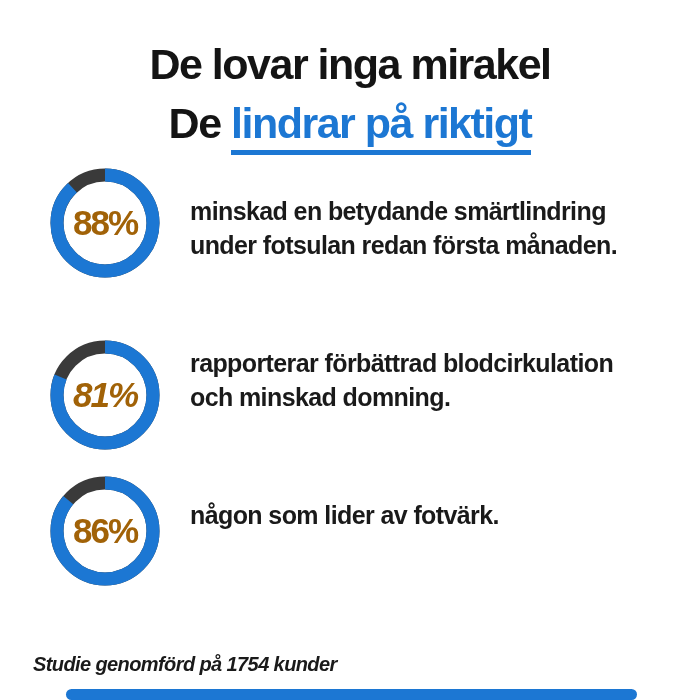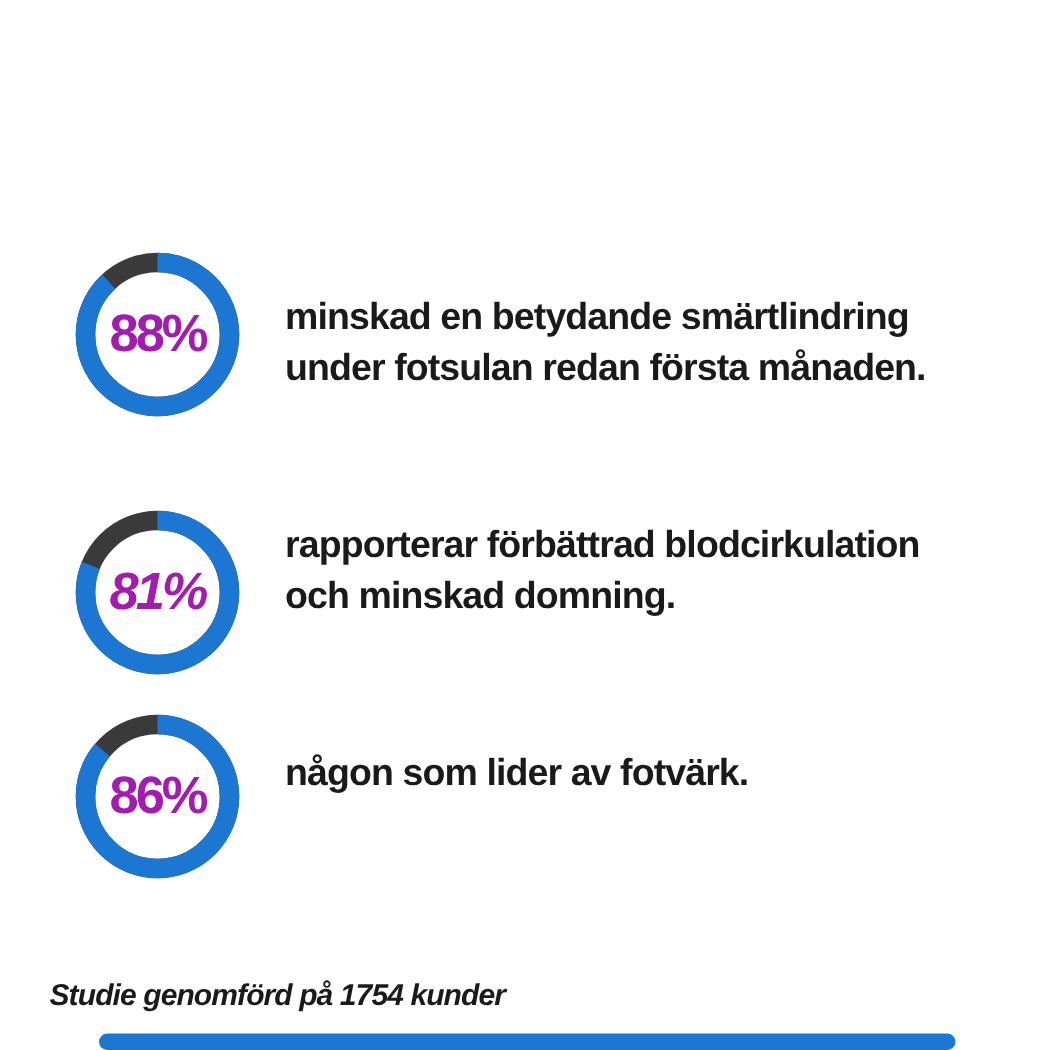--- a/index.html
+++ b/index.html
@@ -49,21 +49,21 @@
   .donut svg{display:block;width:110px;height:110px;}
   .donut .ring-track{stroke:var(--dark);}
   .donut .ring-fill{stroke:var(--accent);}
   .donut .pct{
     position:absolute;
     inset:0;
     display:flex;align-items:center;justify-content:center;
     font-size:35px;
     font-weight:700;
     letter-spacing:-2px;
-    color:#a21caf;
+    color:#a16207;
   }
   .stat-text{
     position:absolute;
     left:190px;
     font-size:25px;
     font-weight:700;
     letter-spacing:-0.6px;
     line-height:34px;
     color:#1a1a1a;
     white-space:nowrap;
@@ -92,20 +92,22 @@
     height:11px;
     border-radius:6px;
     background:var(--accent);
   }
 </style>
 </head>
 <body>
 
 <div class="page">
 
+  <h1 class="title title-line1">De lovar inga mirakel</h1>
+  <h1 class="title title-line2"><span>De </span><span class="title-link">lindrar på riktigt</span></h1>
 
   <div class="stat-row">
     <div class="donut" id="donut-1">
       <svg viewBox="0 0 110 110">
         <circle class="ring-track" cx="55" cy="55" r="48" fill="none" stroke-width="13"></circle>
         <circle class="ring-fill" cx="55" cy="55" r="48" fill="none" stroke-width="13" transform="rotate(-90 55 55)" stroke-dasharray="265.4017473752657 301.59289474462014"></circle>
       </svg>
       <span class="pct">88%</span>
     </div>
     <div class="stat-text" id="text-1">

